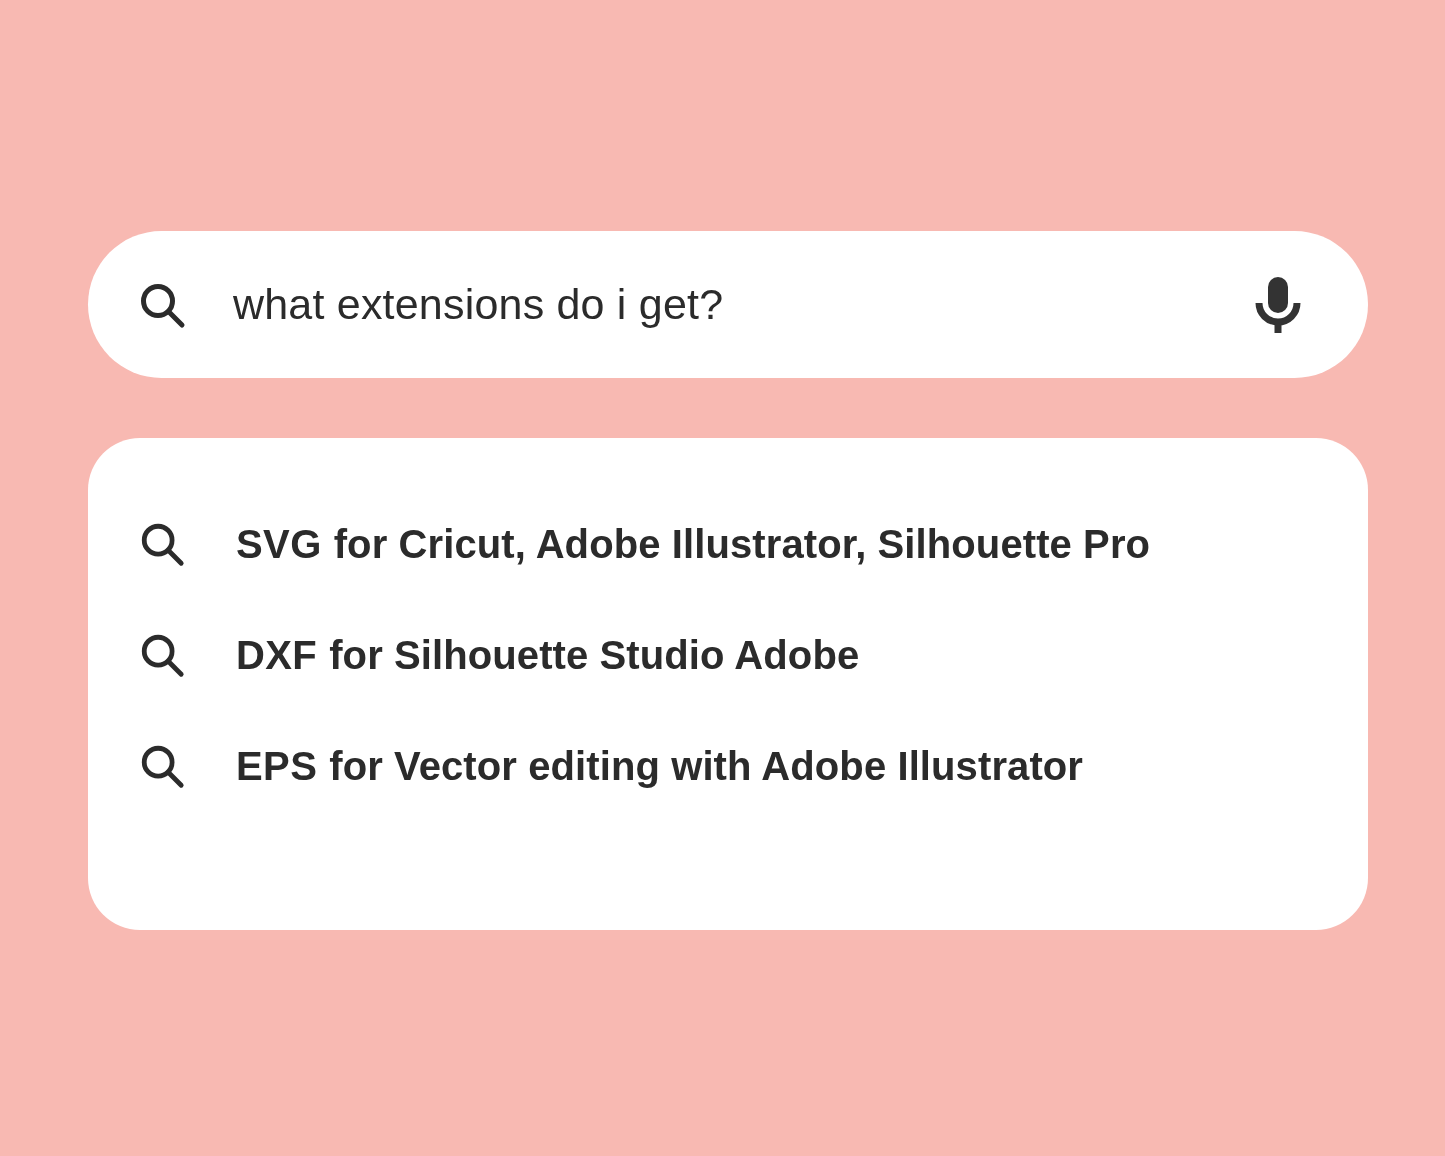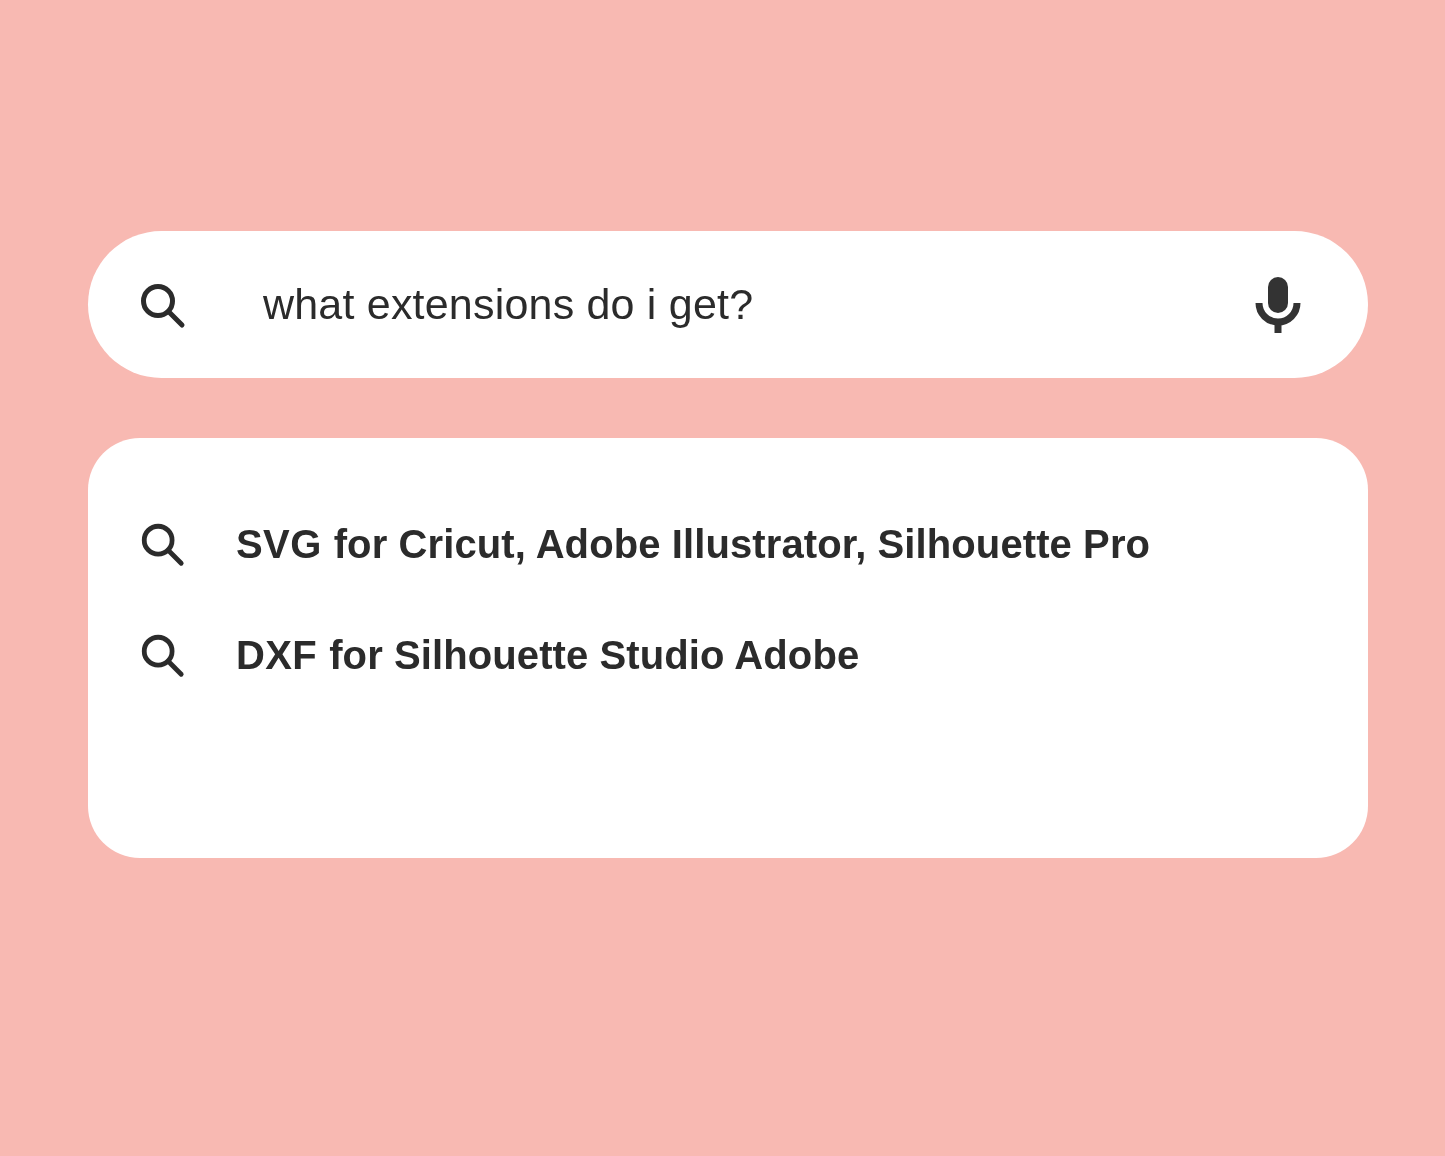--- a/index.html
+++ b/index.html
@@ -26,21 +26,20 @@
     left: 88px;
     top: 231px;
     width: 1280px;
     height: 147px;
     background: #FFFFFF;
     border-radius: 74px;
     display: flex;
     align-items: center;
     box-sizing: border-box;
     padding: 0 62px 0 48px;
-    gap: 30px;
   }
 
   .search-icon-wrap {
     width: 52px;
     height: 52px;
     flex: 0 0 auto;
     display: flex;
     align-items: center;
     justify-content: center;
   }
@@ -65,21 +64,21 @@
     align-items: center;
     justify-content: center;
   }
 
   
   .suggestions-card {
     position: absolute;
     left: 88px;
     top: 438px;
     width: 1280px;
-    height: 420px;
+    height: 492px;
     background: #FFFFFF;
     border-radius: 52px;
     box-sizing: border-box;
     padding: 50px 0 50px 0;
     display: flex;
     flex-direction: column;
     justify-content: flex-start;
   }
 
   .suggestion-row {
@@ -166,15 +165,27 @@
           <circle cx="21" cy="21" r="14.5" fill="none" stroke="#2B2B2B" stroke-width="5"></circle>
           <line x1="31.5" y1="31.5" x2="45" y2="45" stroke="#2B2B2B" stroke-width="5" stroke-linecap="round"></line>
         </svg>
       </span>
       <span class="row-text">
         <b class="row-ext">DXF</b>
         <span class="row-desc">for Silhouette Studio Adobe</span>
       </span>
     </div>
 
+    <div class="suggestion-row">
+      <span class="row-icon-wrap">
+        <svg width="48" height="48" viewBox="0 0 50 50" aria-hidden="true">
+          <circle cx="21" cy="21" r="14.5" fill="none" stroke="#2B2B2B" stroke-width="5"></circle>
+          <line x1="31.5" y1="31.5" x2="45" y2="45" stroke="#2B2B2B" stroke-width="5" stroke-linecap="round"></line>
+        </svg>
+      </span>
+      <span class="row-text">
+        <b class="row-ext">EPS</b>
+        <span class="row-desc">for Vector editing with Adobe Illustrator</span>
+      </span>
+    </div>
 
   </div>
 </div>
 
 </body></html>

